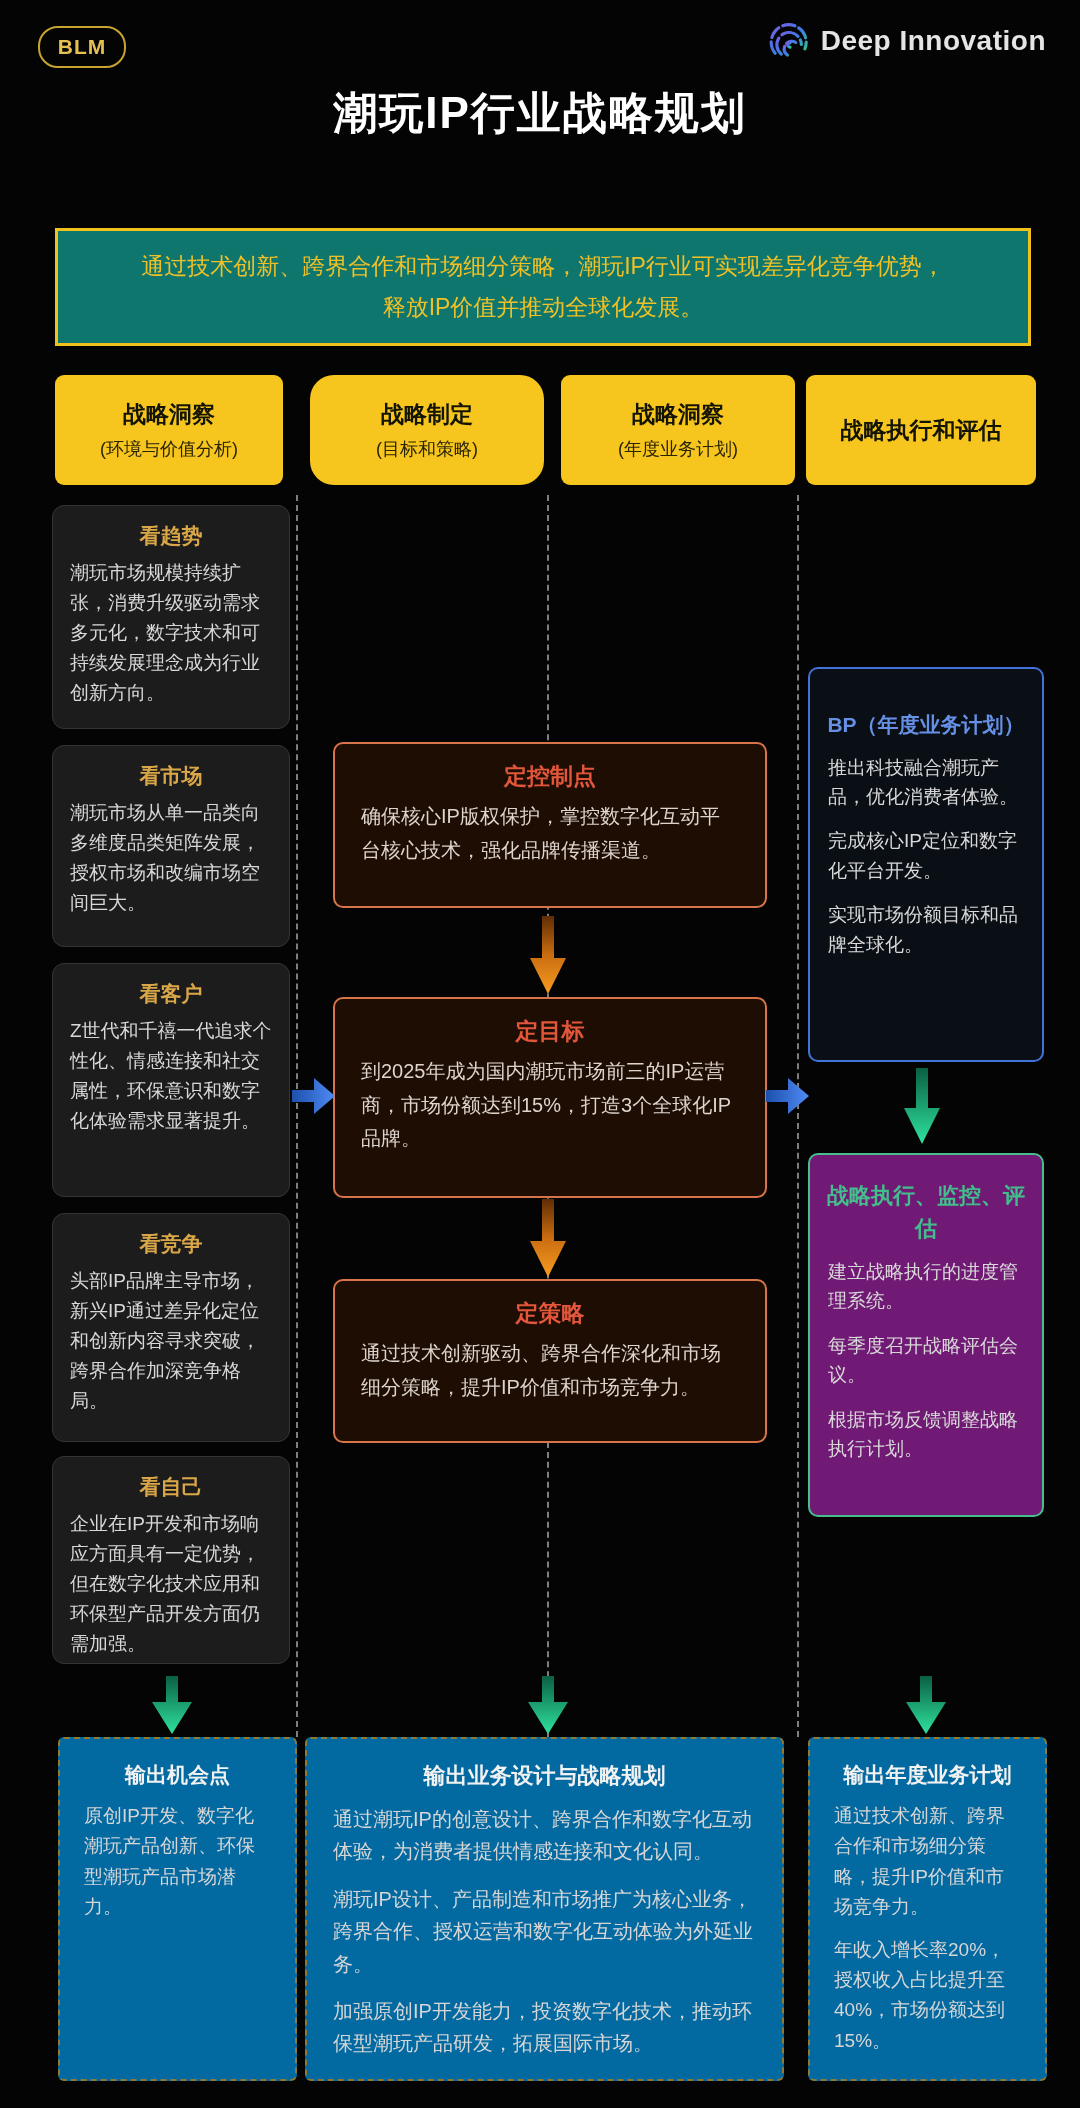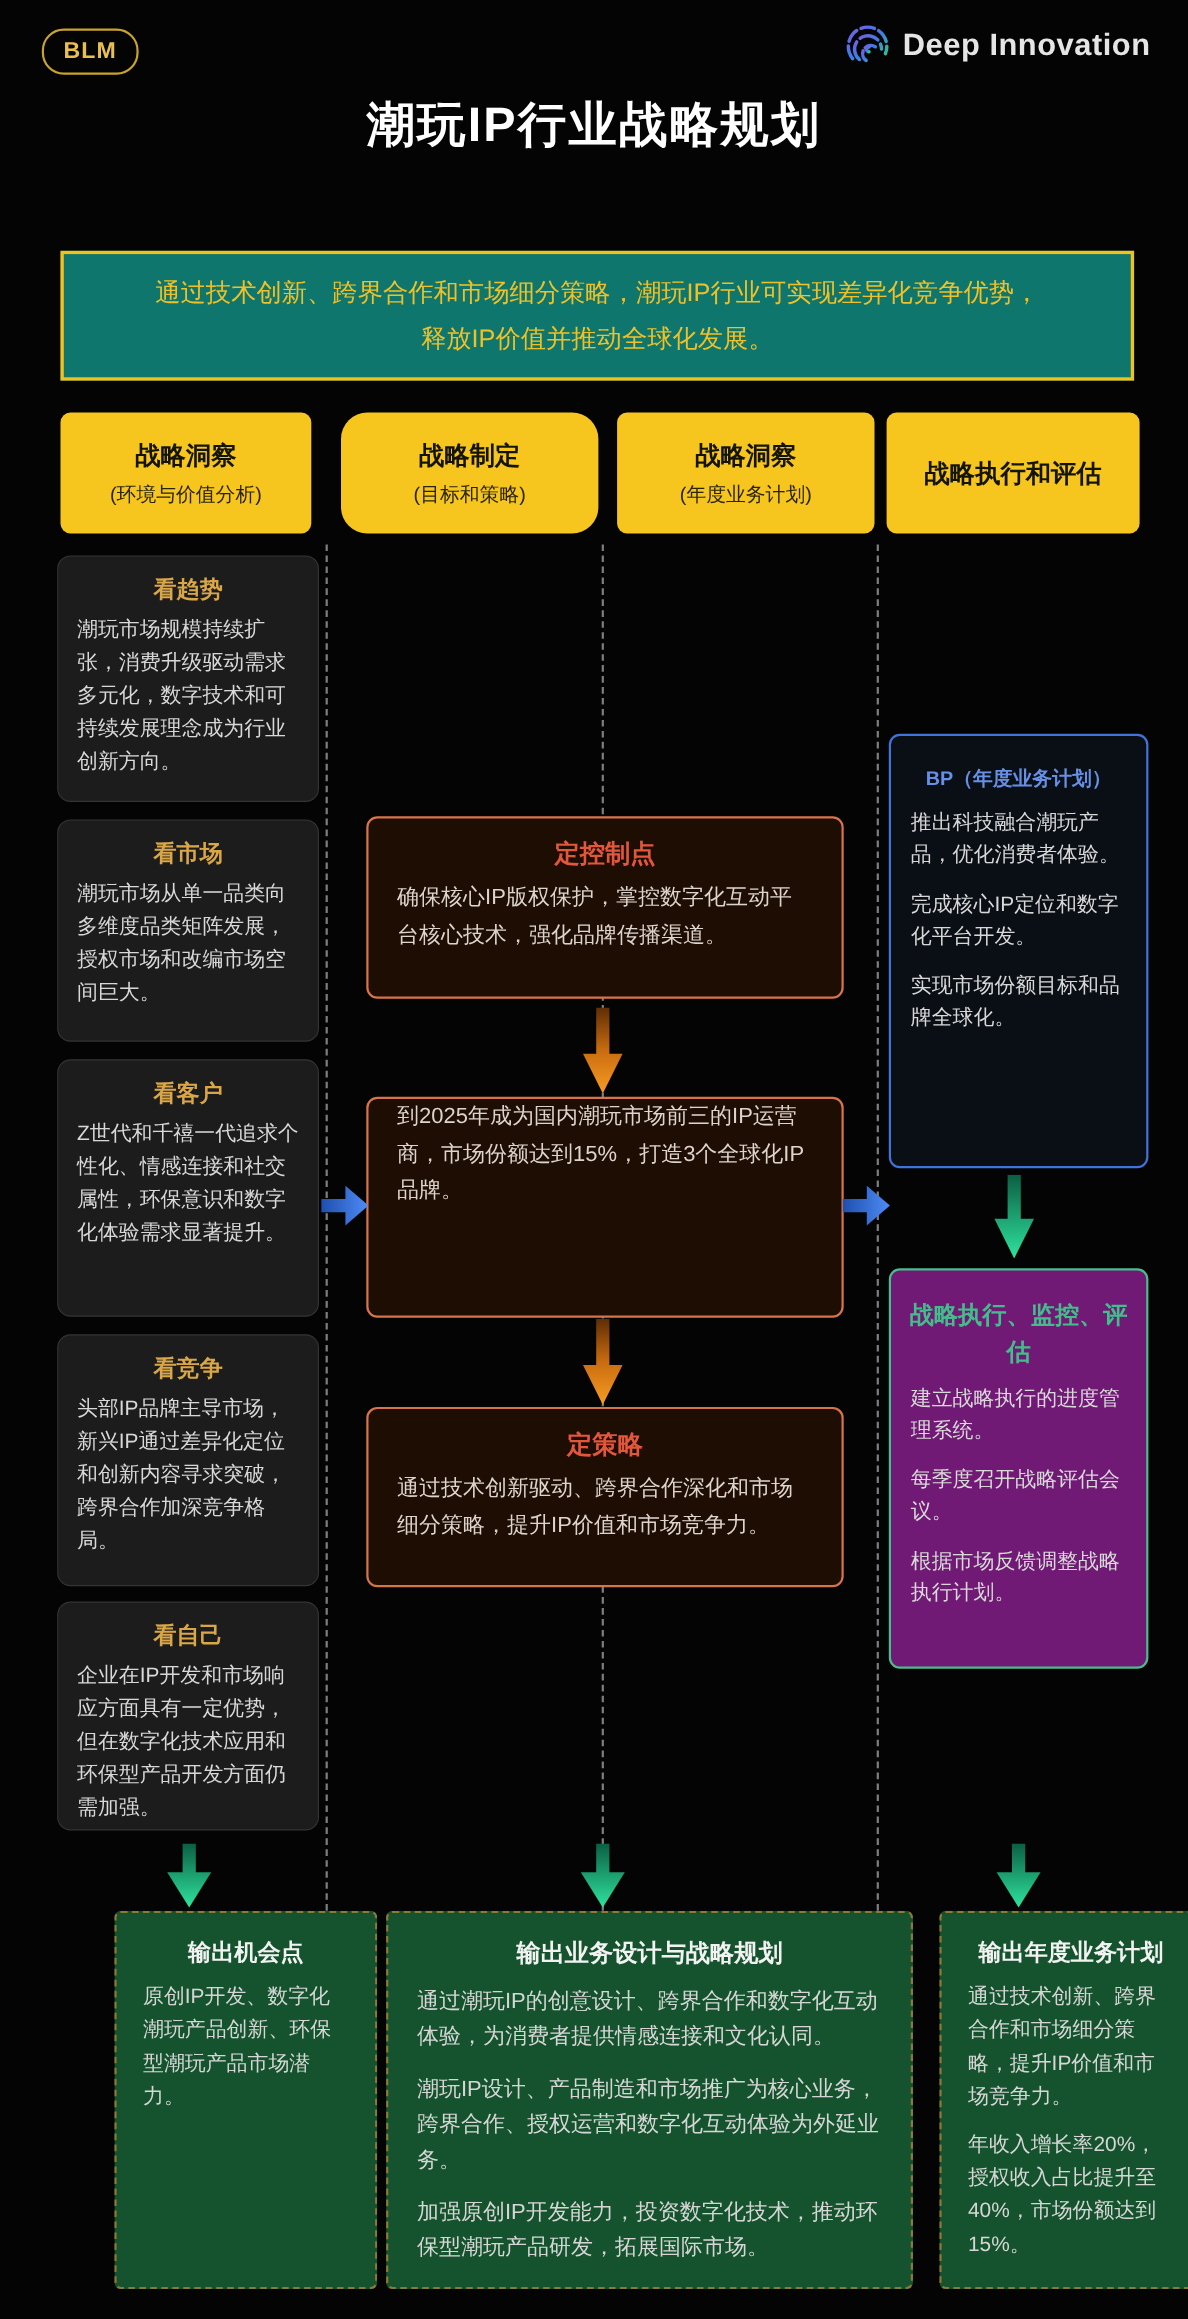--- a/index.html
+++ b/index.html
@@ -43,29 +43,29 @@
   
   .strat{position:absolute;left:333px;width:430px;background:#1e0d03;border:2px solid #d8744a;
          border-radius:10px;overflow:hidden;}
   .strat .t{color:#e2573b;font-size:23px;font-weight:700;text-align:center;margin:17px 0 8px;}
   .strat p{color:#ddd4cd;font-size:20px;line-height:1.68;margin:0 26px;}
   .s1{top:742px;height:162px;} .s2{top:997px;height:197px;} .s3{top:1279px;height:160px;}
 
   
   .rcard{position:absolute;left:808px;width:232px;border-radius:10px;overflow:hidden;}
   .bp{top:667px;height:391px;background:#0a0e15;border:2px solid #4273da;}
-  .bp .t{color:#6590e6;font-size:18px;font-weight:700;text-align:center;line-height:1.5;margin:26px 16px 12px;}
+  .bp .t{color:#6590e6;font-size:21px;font-weight:700;text-align:center;line-height:1.5;margin:40px 16px 12px;}
   .bp p{color:#d8d8d8;font-size:19px;line-height:1.55;margin:0 18px 15px;}
   .exec{top:1153px;height:360px;background:#701a75;border:2px solid #4abd8f;}
   .exec .t{color:#43bd8b;font-size:22px;font-weight:700;text-align:center;line-height:1.5;margin:24px 16px 12px;}
   .exec p{color:#d8d8d8;font-size:19px;line-height:1.55;margin:0 18px 15px;}
 
   
-  .outbox{position:absolute;top:1737px;height:340px;background:#14532d;border:2px dashed #8d7b35;
-          border-radius:6px;overflow:hidden;margin-left:46px;}
+  .outbox{position:absolute;top:1737px;height:340px;background:#0369a1;border:2px dashed #8d7b35;
+          border-radius:6px;overflow:hidden;}
   .outbox .t{color:#f2f2f2;font-size:21px;font-weight:700;text-align:center;margin:22px 0 12px;}
   .outbox p{color:#d6d6d6;font-size:19px;line-height:1.6;margin:0 24px 12px;}
   .o1{left:58px;width:235px;} .o3{left:808px;width:235px;}
   .o2{left:305px;width:475px;}
   .o2 .t{font-size:22px;}
   .o2 p{font-size:20px;line-height:1.62;margin:0 26px 15px;}
 
   
   .arrow{position:absolute;}
   .ao1{left:525px;top:916px;} .ao2{left:525px;top:1199px;}
@@ -146,20 +146,21 @@
   <div class="insight i5">
     <div class="t">看自己</div>
     <p>企业在IP开发和市场响应方面具有一定优势，但在数字化技术应用和环保型产品开发方面仍需加强。</p>
   </div>
 
   <div class="strat s1">
     <div class="t">定控制点</div>
     <p>确保核心IP版权保护，掌控数字化互动平台核心技术，强化品牌传播渠道。</p>
   </div>
   <div class="strat s2">
+    <div class="t">定目标</div>
     <p>到2025年成为国内潮玩市场前三的IP运营商，市场份额达到15%，打造3个全球化IP品牌。</p>
   </div>
   <div class="strat s3">
     <div class="t">定策略</div>
     <p>通过技术创新驱动、跨界合作深化和市场细分策略，提升IP价值和市场竞争力。</p>
   </div>
 
   <div class="rcard bp">
     <div class="t">BP（年度业务计划）</div>
     <p>推出科技融合潮玩产品，优化消费者体验。</p>

